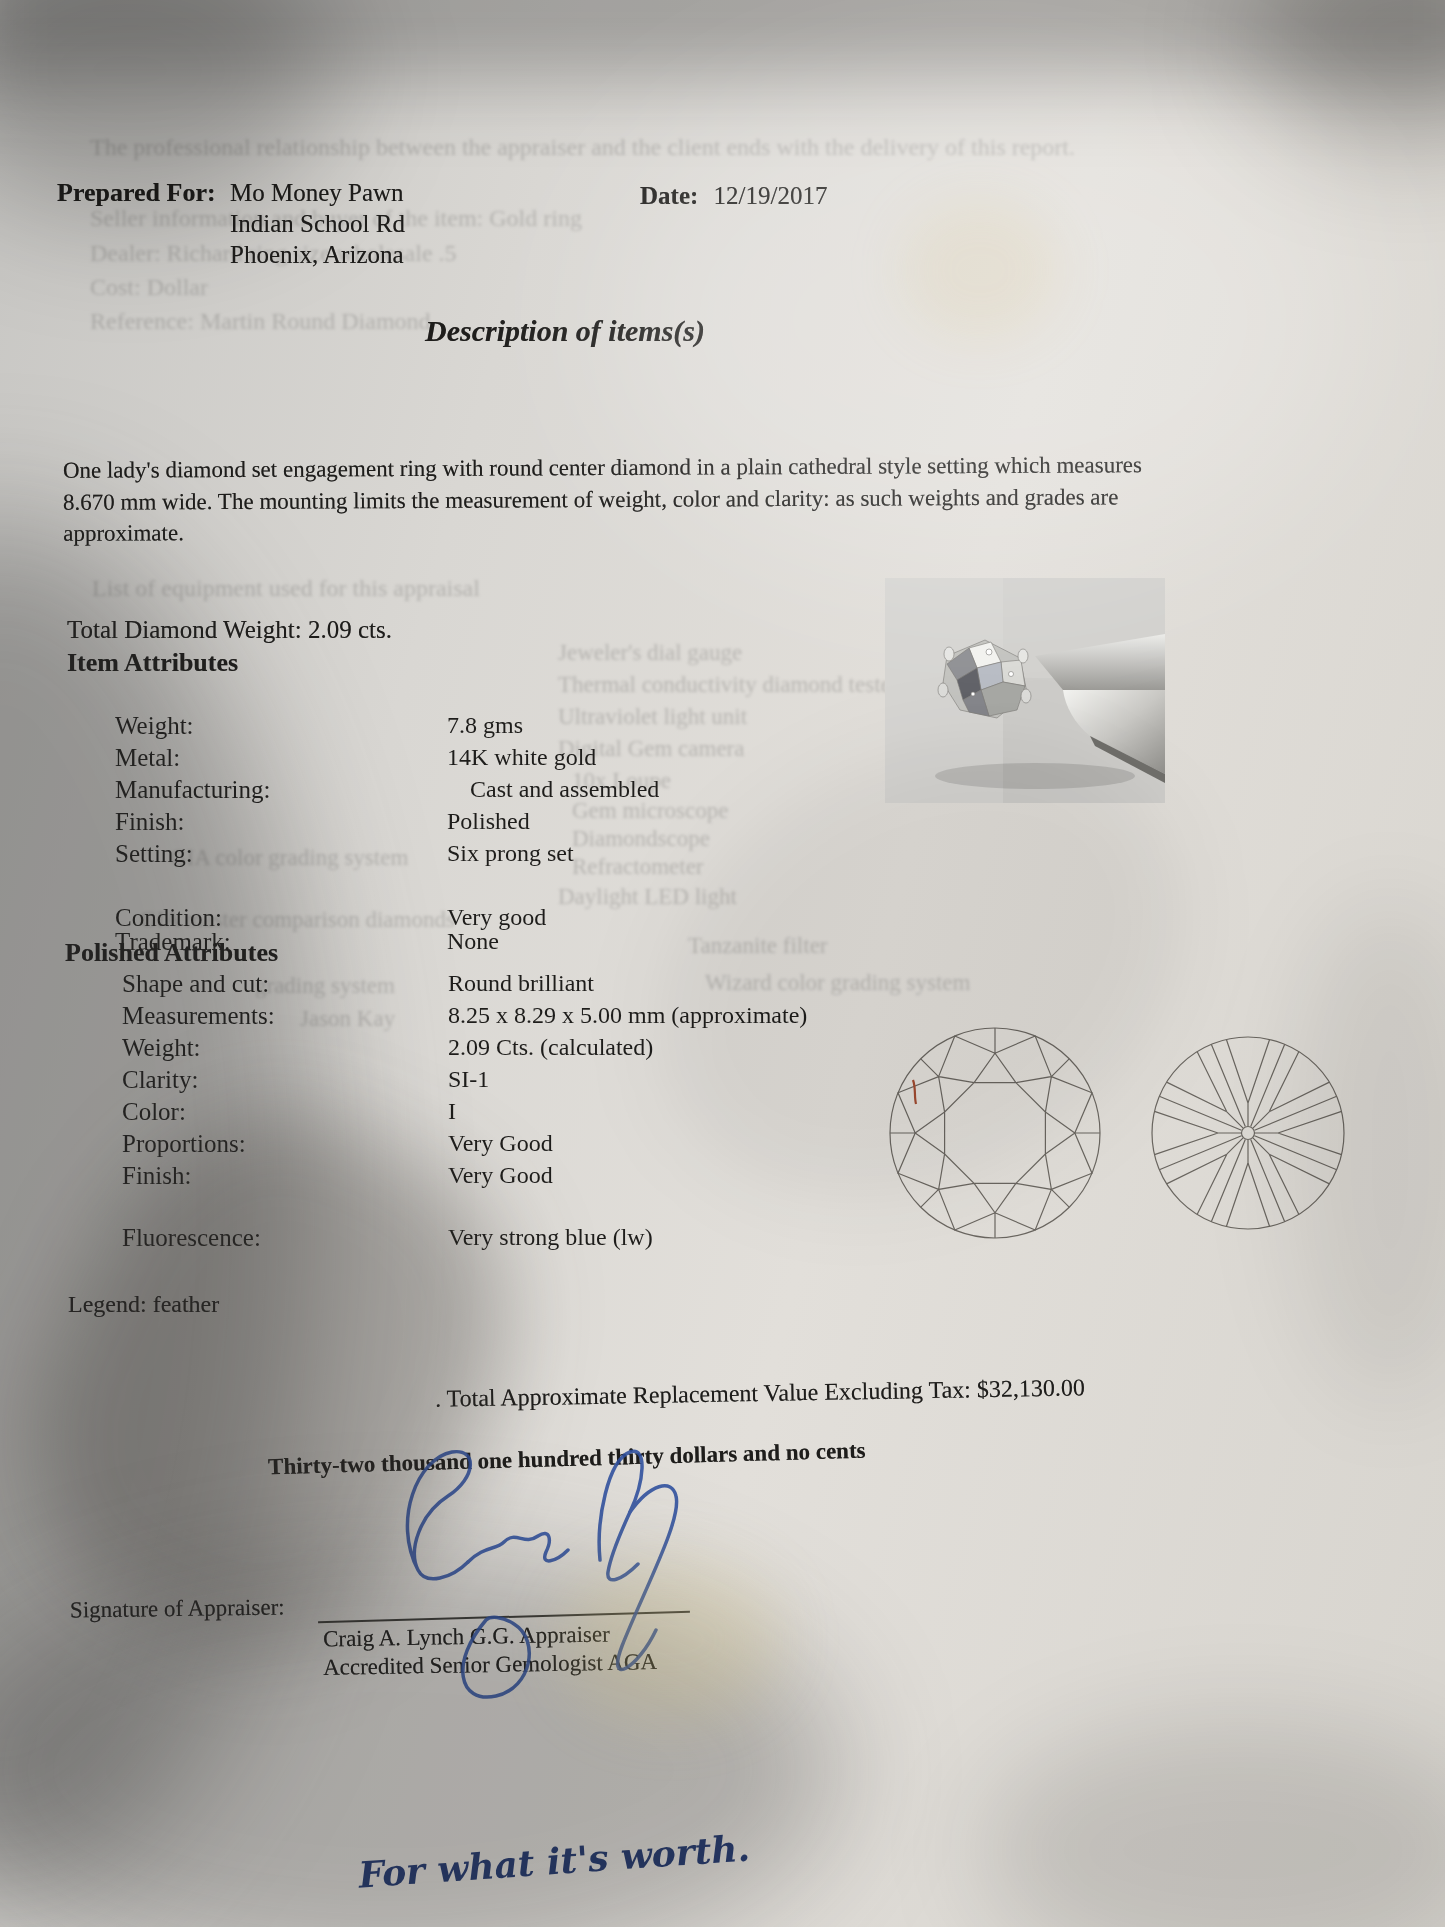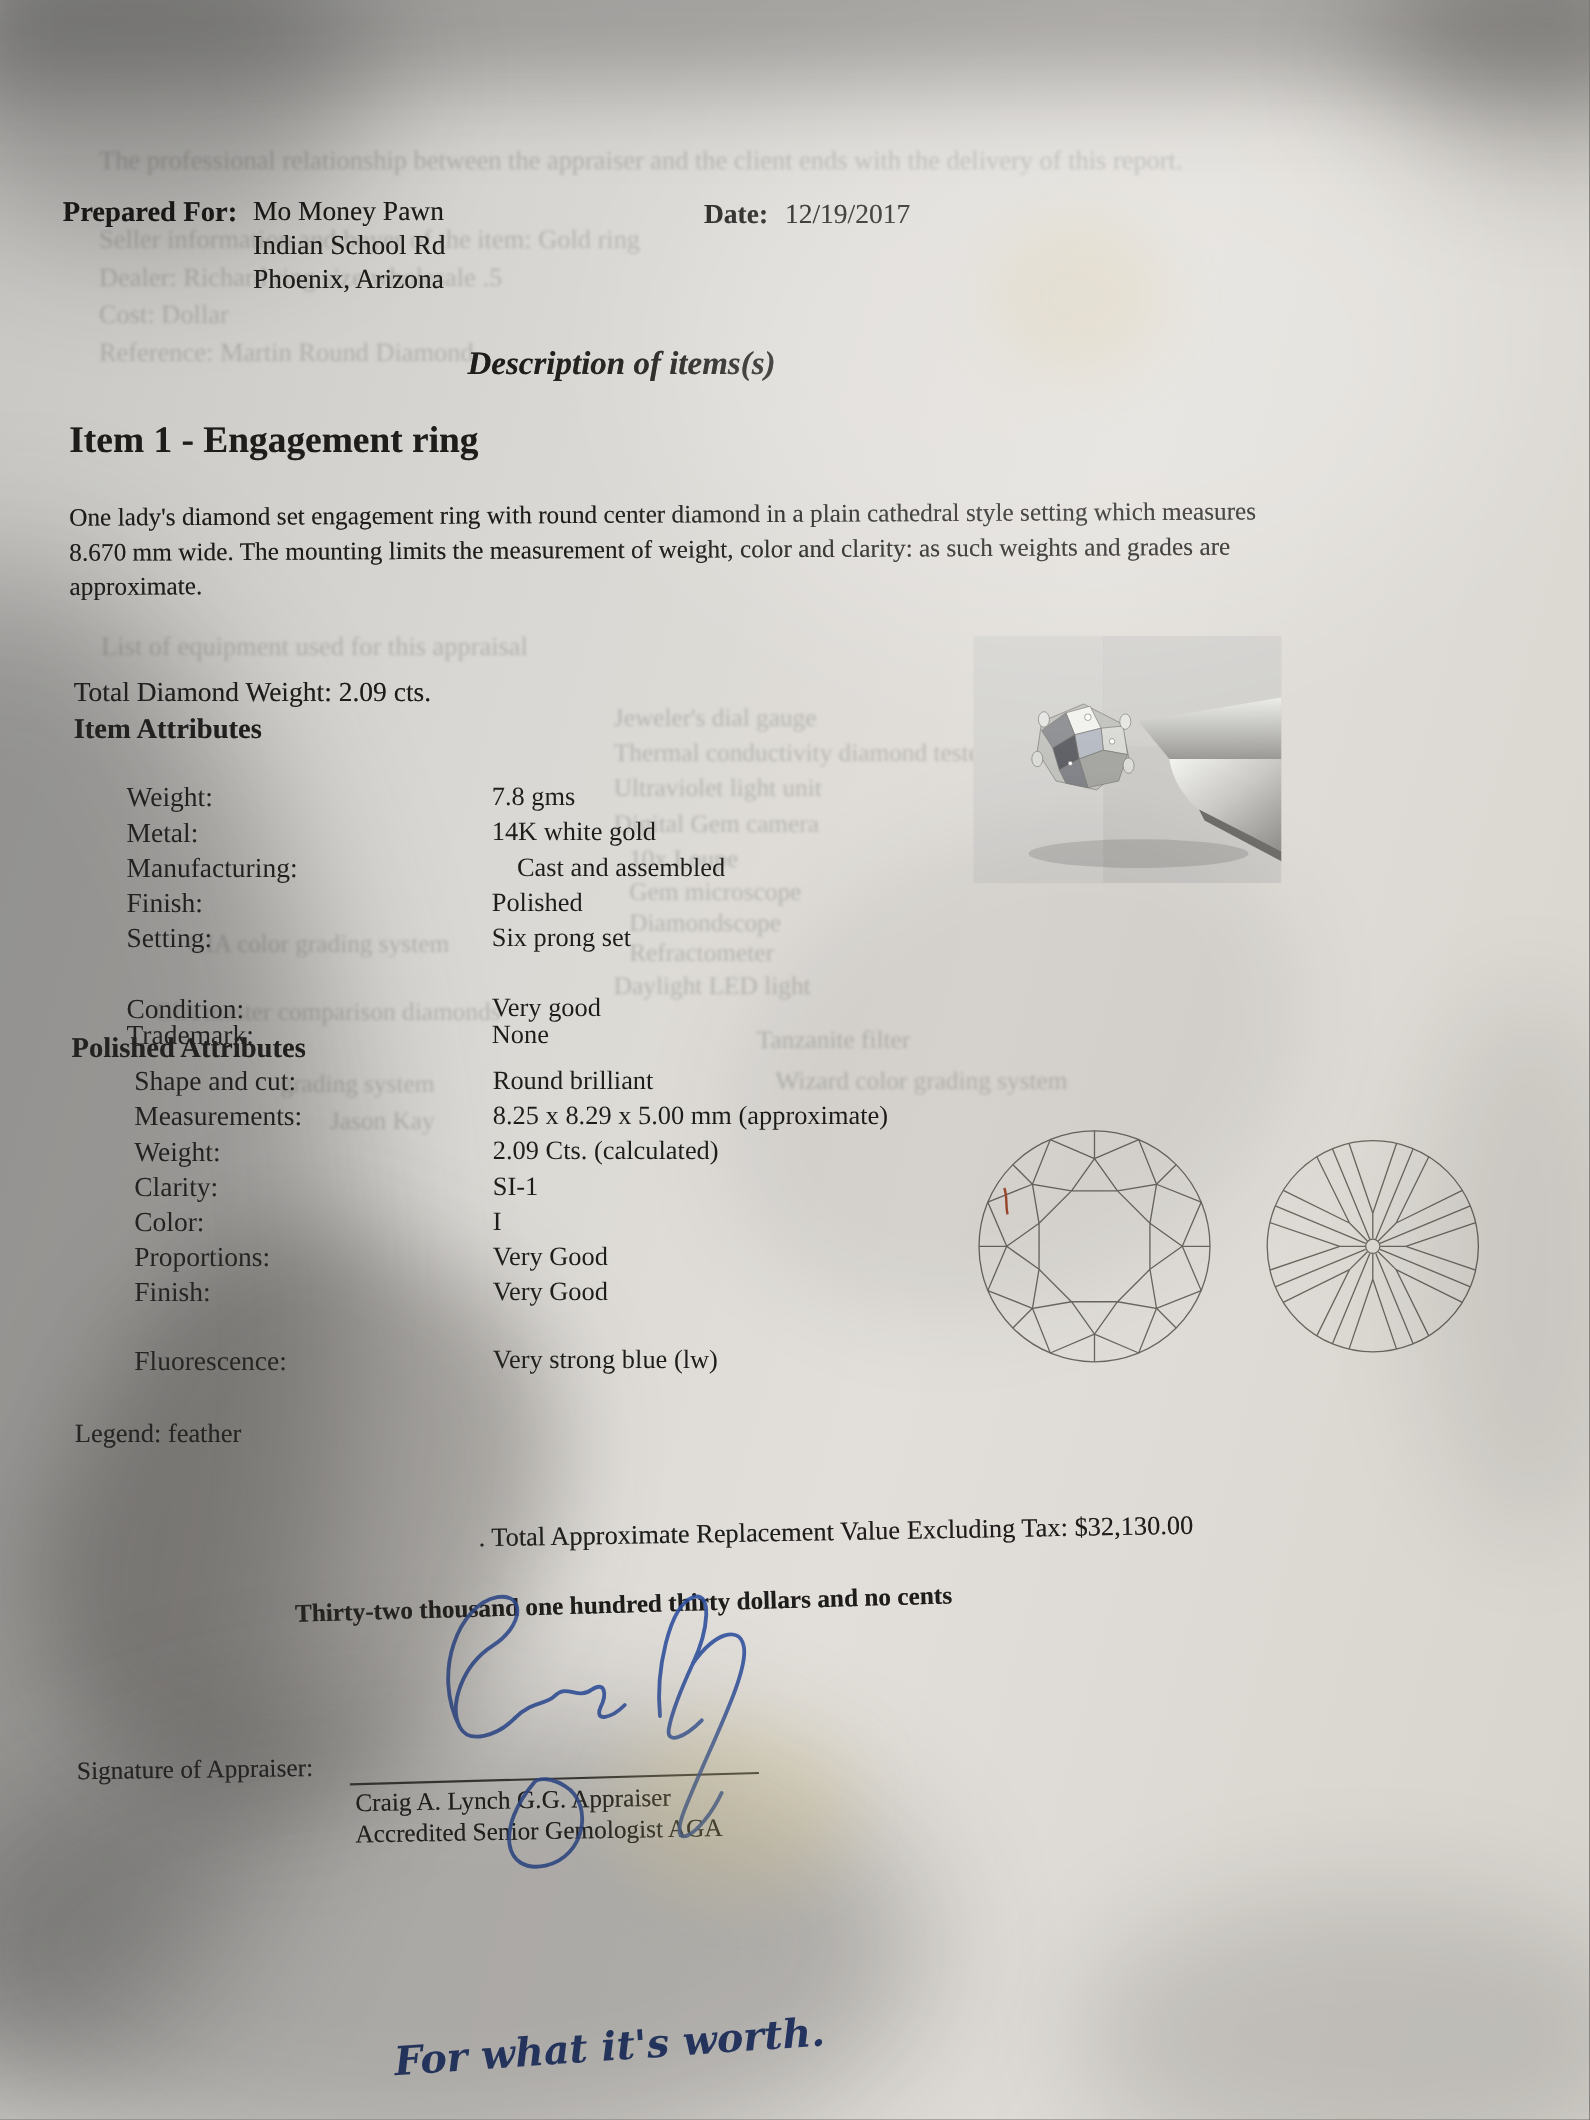--- a/index.html
+++ b/index.html
@@ -52,21 +52,20 @@
   <div class="txt" style="left:230px;top:179px;font-size:25px;">Mo Money Pawn</div>
   <div class="txt" style="left:230px;top:210px;font-size:25px;">Indian School Rd</div>
   <div class="txt" style="left:230px;top:241px;font-size:25px;">Phoenix, Arizona</div>
   <div class="txt" style="left:640px;top:182px;font-size:25px;">
     <span class="b">Date:</span>
     <span style="margin-left:9px;">12/19/2017</span>
   </div>
 
   <div class="txt b" style="left:85px;top:314px;width:960px;text-align:center;font-size:30px;font-style:italic;">Description of items(s)</div>
 
-  <div class="txt b" style="left:63px;top:382px;font-size:34px;">Item 1 - Engagement ring</div>
 
   <div id="para">One lady's diamond set engagement ring with round center diamond in a plain cathedral style setting which measures 8.670 mm wide. The mounting limits the measurement of weight, color and clarity: as such weights and grades are approximate.</div>
 
   <div class="txt" style="left:67px;top:616px;font-size:25px;">Total Diamond Weight: 2.09 cts.</div>
   <div class="txt b" style="left:67px;top:648px;font-size:26px;">Item Attributes</div>
 
   <div id="item-attr-rows">
       <div class="attr-row" style="top: 712px;">
         <span class="attr-label" style="left: 115px;">Weight:</span>
         <span class="attr-value" style="left: 447px;">7.8 gms</span>

